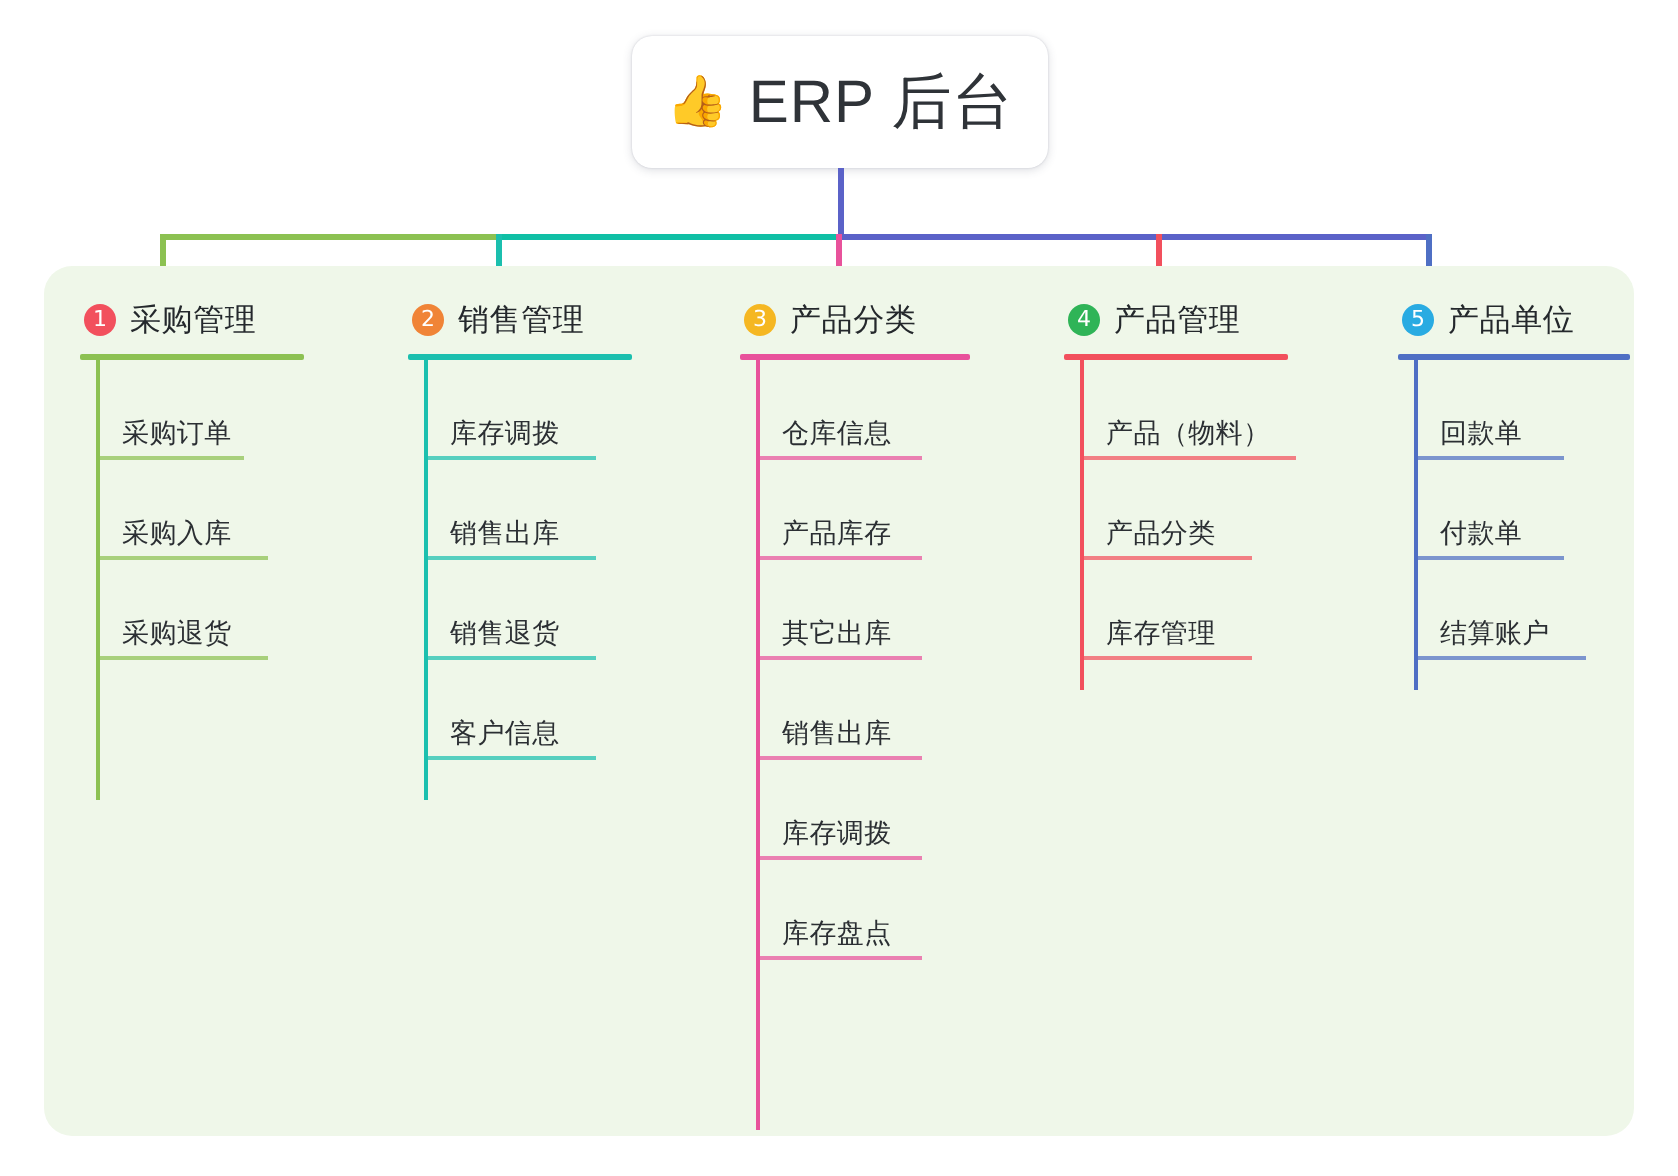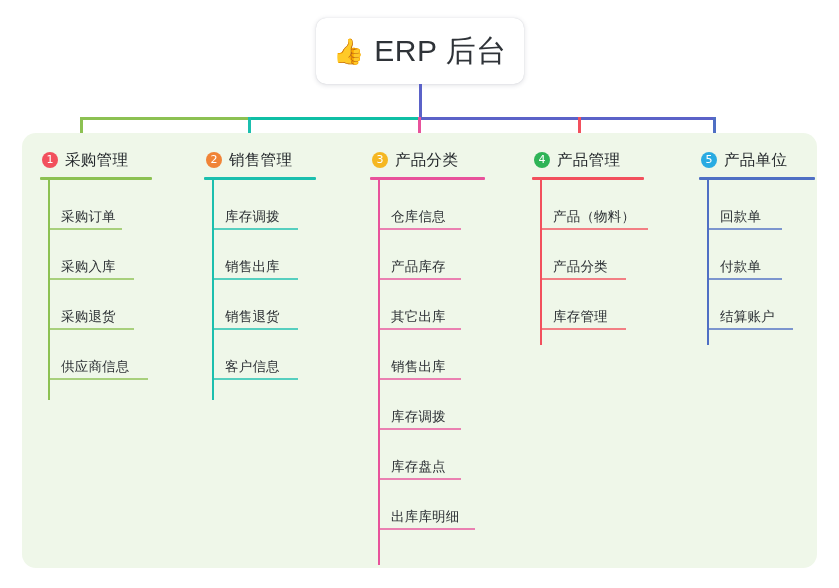--- a/index.html
+++ b/index.html
@@ -161,24 +161,20 @@
             <div class="item-rule" style="background: rgb(140, 193, 82); opacity: 0.72; width: 74px;"></div>
           </div>
           <div class="item">
             <span class="item-label">采购入库</span>
             <div class="item-rule" style="background: rgb(140, 193, 82); opacity: 0.72; width: 86px;"></div>
           </div>
           <div class="item">
             <span class="item-label">采购退货</span>
             <div class="item-rule" style="background: rgb(140, 193, 82); opacity: 0.72; width: 86px;"></div>
           </div>
-          <div class="item">
-            <span class="item-label">供应商信息</span>
-            <div class="item-rule" style="background: rgb(140, 193, 82); opacity: 0.72; width: 100px;"></div>
-          </div>
         </div>
       </div>
       <div class="column" style="left: 182px; top: 14px;">
         <div class="col-header">
           <span class="badge" style="background: rgb(240, 132, 55);">2</span>
           <span class="col-title">销售管理</span>
         </div>
         <div class="col-rule" style="background: rgb(27, 191, 174); width: 112px;"></div>
         <div class="items">
           <div class="spine" style="background: rgb(27, 191, 174); height: 220px;"></div>
@@ -225,24 +221,20 @@
             <div class="item-rule" style="background: rgb(232, 82, 155); opacity: 0.72; width: 83px;"></div>
           </div>
           <div class="item">
             <span class="item-label">库存调拨</span>
             <div class="item-rule" style="background: rgb(232, 82, 155); opacity: 0.72; width: 83px;"></div>
           </div>
           <div class="item">
             <span class="item-label">库存盘点</span>
             <div class="item-rule" style="background: rgb(232, 82, 155); opacity: 0.72; width: 83px;"></div>
           </div>
-          <div class="item">
-            <span class="item-label">出库库明细</span>
-            <div class="item-rule" style="background: rgb(232, 82, 155); opacity: 0.72; width: 97px;"></div>
-          </div>
         </div>
       </div>
       <div class="column" style="left: 510px; top: 14px;">
         <div class="col-header">
           <span class="badge" style="background: rgb(47, 180, 87);">4</span>
           <span class="col-title">产品管理</span>
         </div>
         <div class="col-rule" style="background: rgb(242, 80, 93); width: 112px;"></div>
         <div class="items">
           <div class="spine" style="background: rgb(242, 80, 93); height: 165px;"></div>

